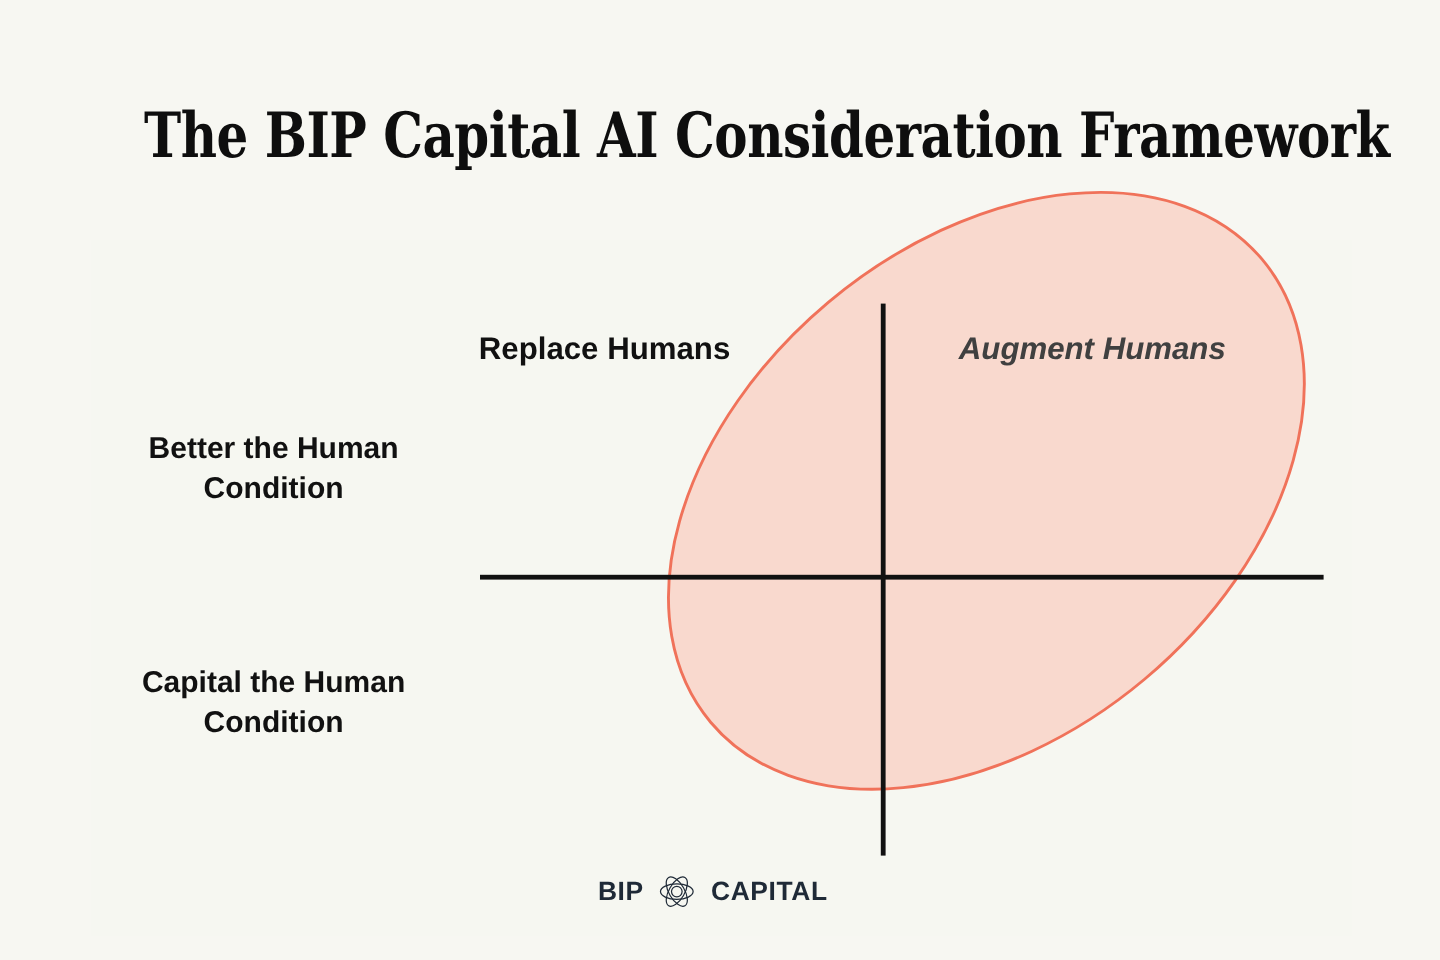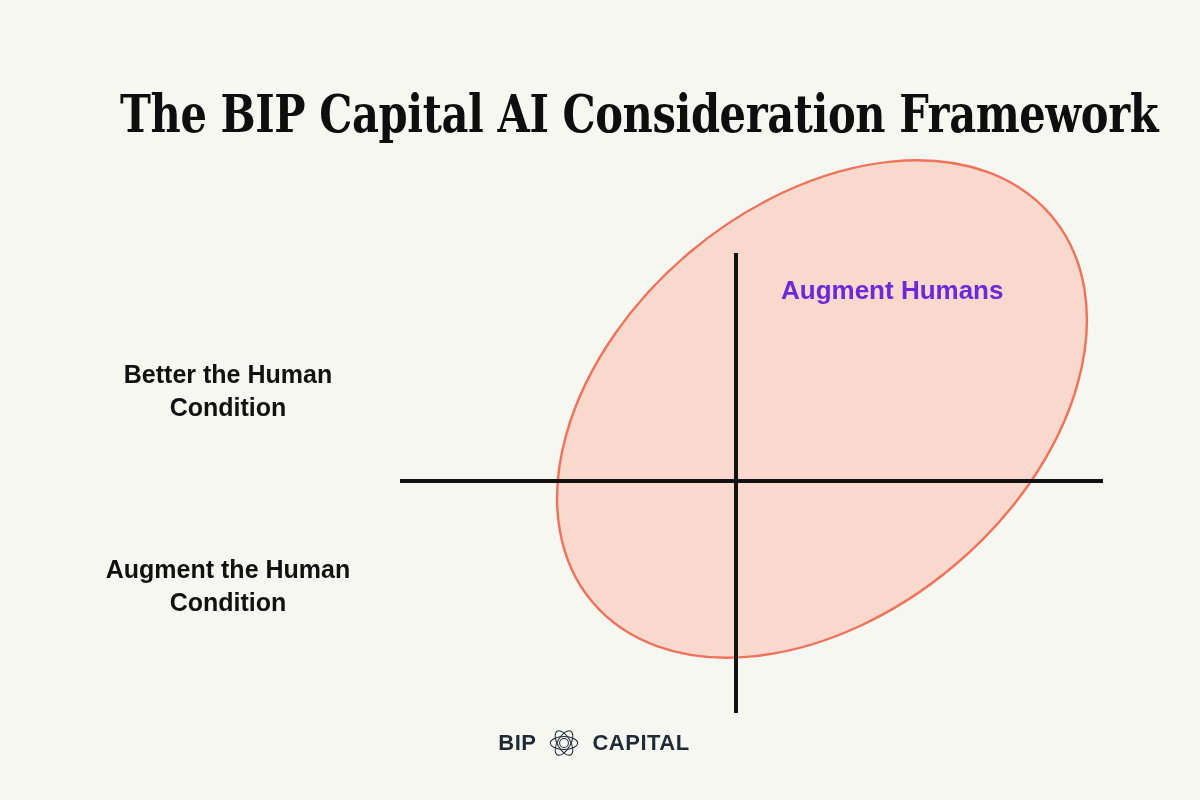--- a/index.html
+++ b/index.html
@@ -97,23 +97,24 @@
     color: #111111;
     white-space: nowrap;
   }
 
   .qlabel-replace {
     left: 399px;
     top: 274px;
   }
 
   .qlabel-augment {
-    left: 781px;
+    left: 799px;
     top: 274px;
-    color: #6d28d9;
+    color: #404040;
+    font-style: italic;
   }
 
   .alabel {
     position: absolute;
     font-family: Liberation Sans, sans-serif;
     font-weight: 700;
     font-size: 25px;
     line-height: 33px;
     color: #111111;
     text-align: center;
@@ -170,30 +171,31 @@
 
     <svg class="ellipse-svg" viewBox="0 0 1200 800" xmlns="http://www.w3.org/2000/svg">
       <ellipse cx="822" cy="409" rx="300" ry="205" transform="rotate(-40 822 409)" fill="#F9D9CE" stroke="#F0725A" stroke-width="2.4"></ellipse>
     </svg>
 
     <div class="axis-h"></div>
     <div class="axis-v"></div>
 
   </div>
 
+  <div class="qlabel qlabel-replace">Replace Humans</div>
 
   <div class="qlabel qlabel-augment">Augment Humans</div>
 
   <div class="alabel alabel-better">
     <div>Better the Human</div>
     <div>Condition</div>
   </div>
 
   <div class="alabel alabel-worsen">
-    <div>Augment the Human</div>
+    <div>Capital the Human</div>
     <div>Condition</div>
   </div>
 
   <div class="brand">
     <span class="brand-word">BIP</span>
 
     <svg class="brand-mark" viewBox="0 0 100 100" xmlns="http://www.w3.org/2000/svg">
       <g fill="none" stroke="#1F2A37" stroke-width="3">
         <ellipse cx="50" cy="50" rx="40" ry="19"></ellipse>
         <ellipse cx="50" cy="50" rx="40" ry="19" transform="rotate(60 50 50)"></ellipse>

